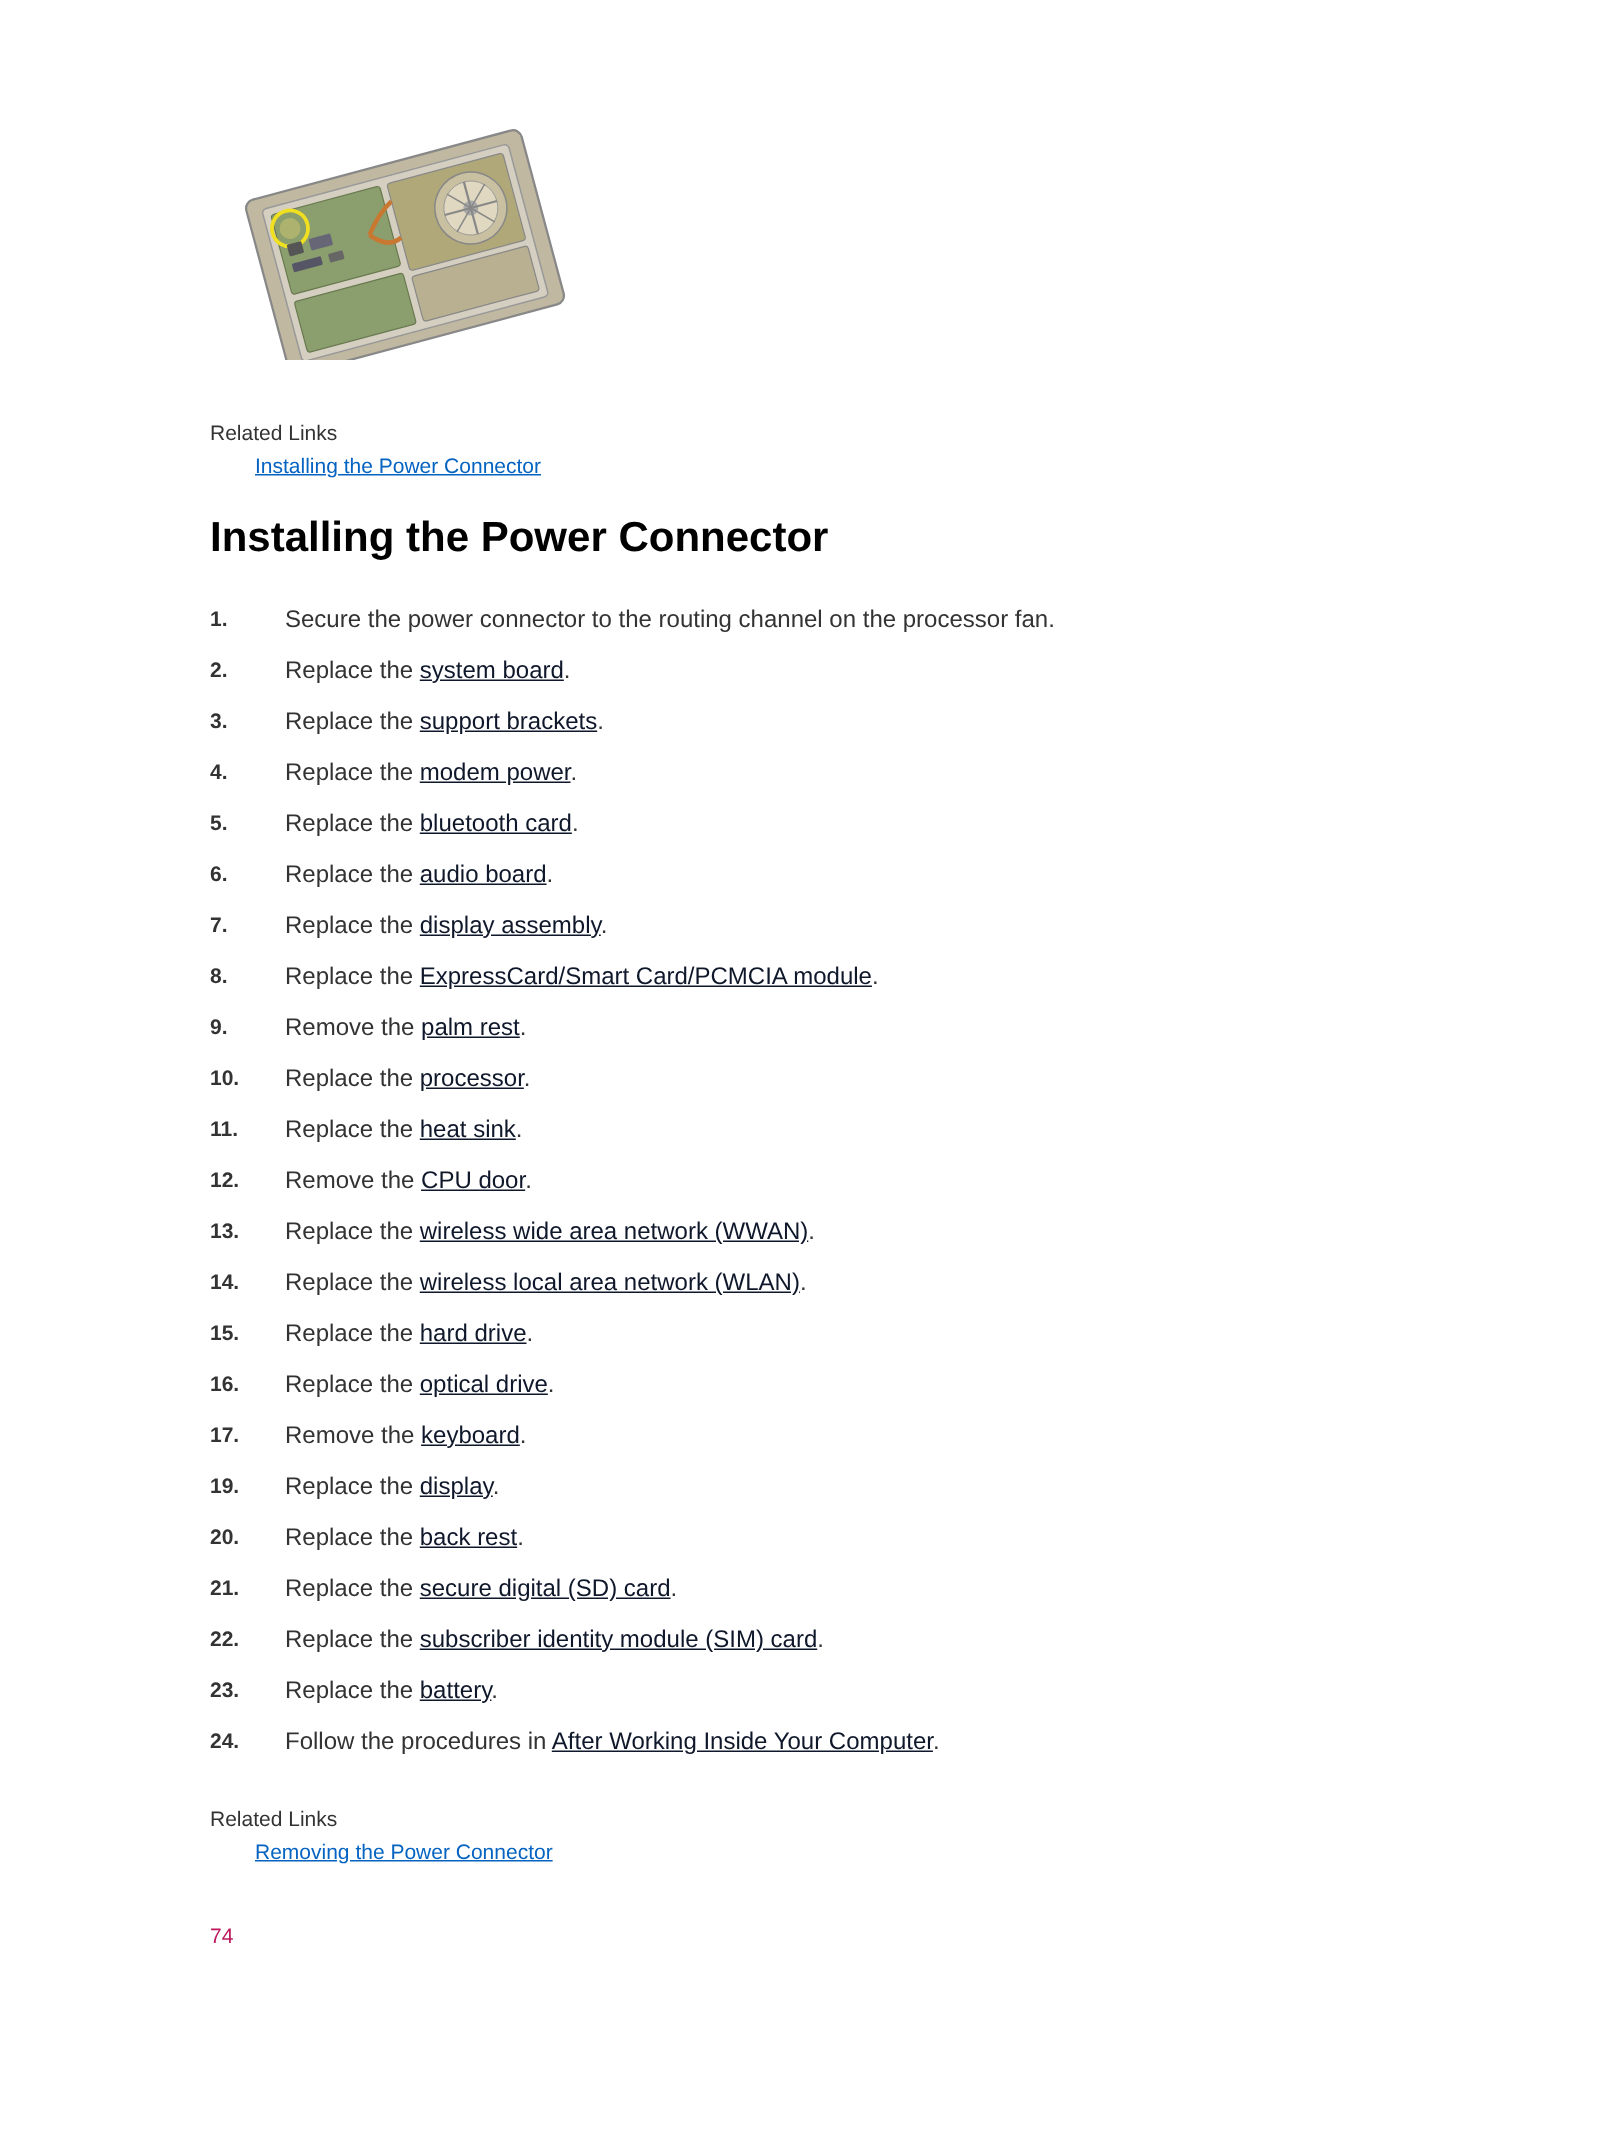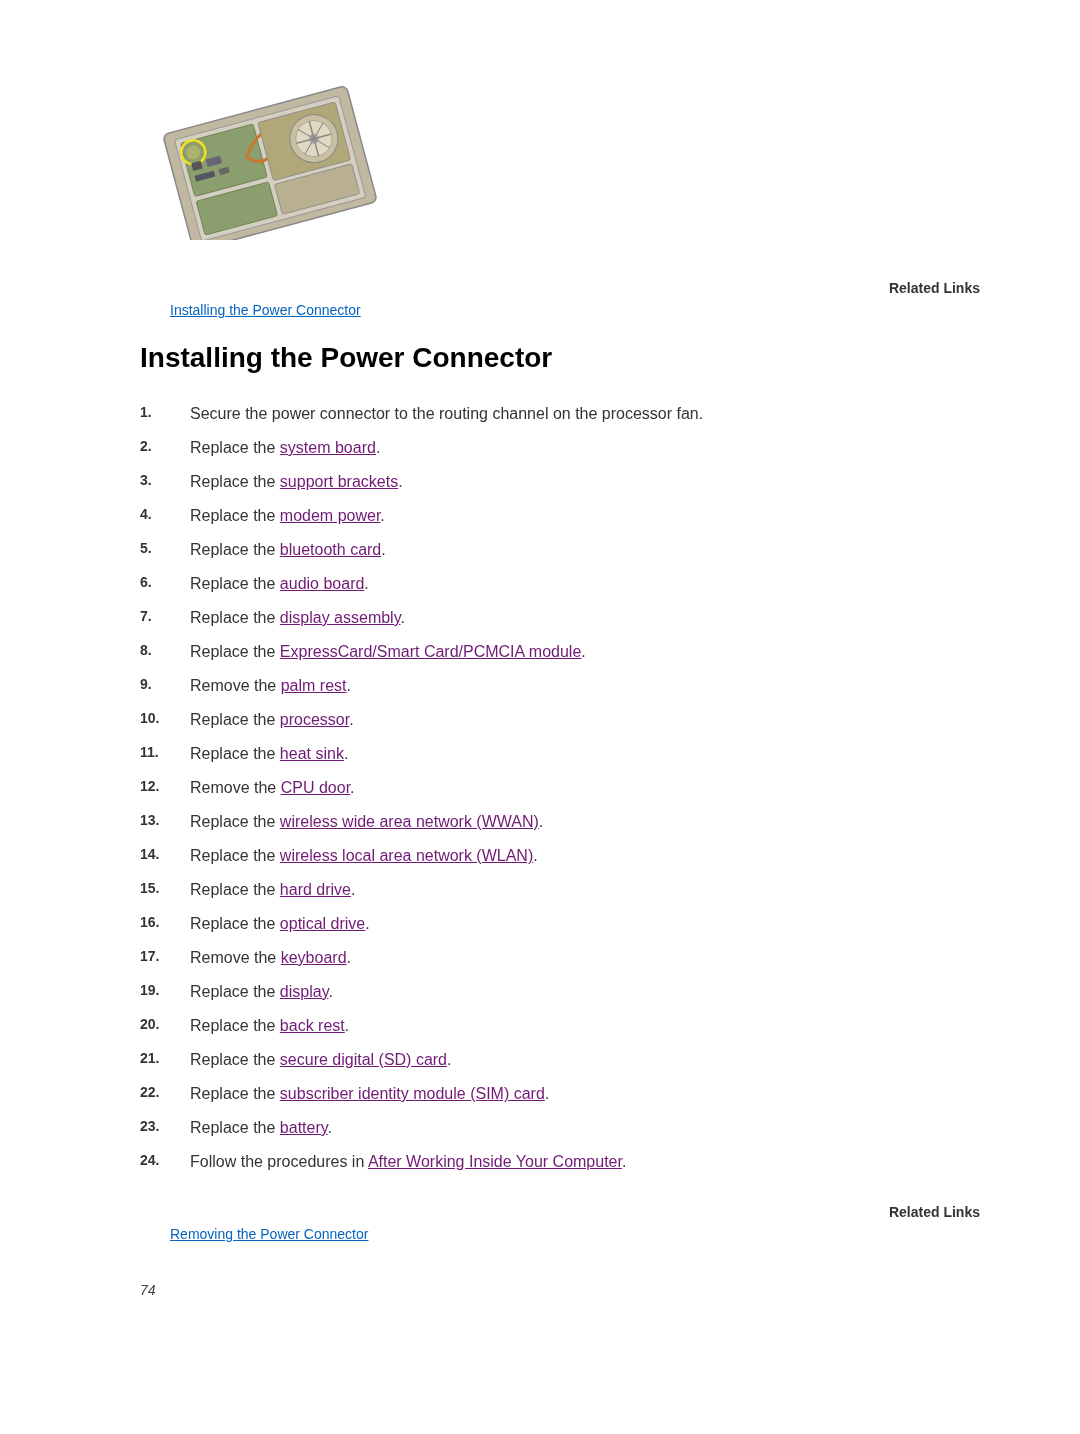--- a/index.html
+++ b/index.html
@@ -22,24 +22,23 @@
       margin-bottom: 40px;
       display: flex;
       justify-content: flex-start;
     }
 
     .related-links-section {
       margin-bottom: 24px;
     }
 
     .related-links-label {
-      font-weight: bold;
+      font-weight: normal;
       font-size: 14px;
       margin-bottom: 6px;
-      text-align: right;
     }
 
     .related-links-section a {
       color: #0563c1;
       text-decoration: underline;
       font-size: 14px;
       display: block;
       margin-left: 30px;
     }
 
@@ -68,29 +67,28 @@
       color: #333;
       font-size: 14px;
     }
 
     .step-content {
       font-size: 16px;
       color: #333;
     }
 
     .step-content a {
-      color: #701a75;
+      color: #0f172a;
       text-decoration: underline;
     }
 
     .page-number {
       margin-top: 40px;
       font-size: 14px;
-      color: #404040;
-      font-style: italic;
+      color: #be185d;
     }
 
     
     .laptop-svg {
       width: 240px;
       height: 180px;
     }
   </style>
 </head>
 <body>

